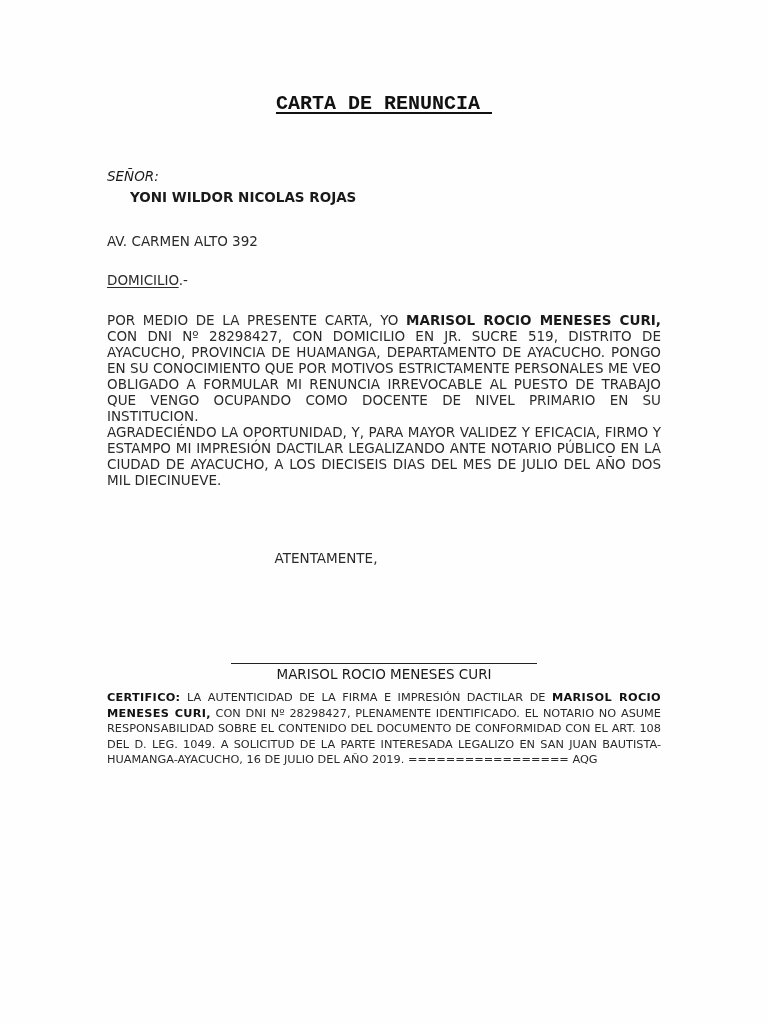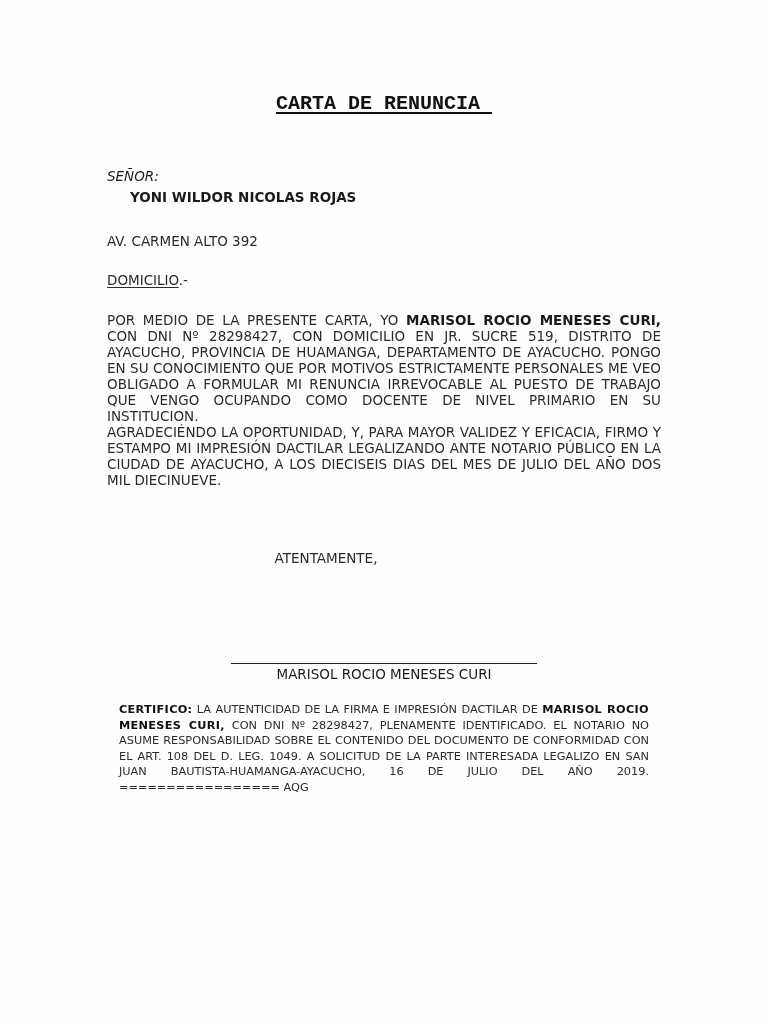--- a/index.html
+++ b/index.html
@@ -101,21 +101,21 @@
     .cert {
       position: absolute;
       top: 690px;
       left: 107px;
       width: 554px;
       font-size: 11.3px;
       line-height: 15.5px;
       text-align: justify;
       color: #2a2a2a;
     }
-    .cert p { margin: 12px; text-align-last: left; }
+    .cert p { margin: 0; text-align-last: left; }
     .cert b { color: #111; letter-spacing: 0.3px; }
   </style>
 </head>
 <body>
 
 <div class="page">
 
   <div class="title">
     <span>CARTA DE RENUNCIA </span>
   </div>

